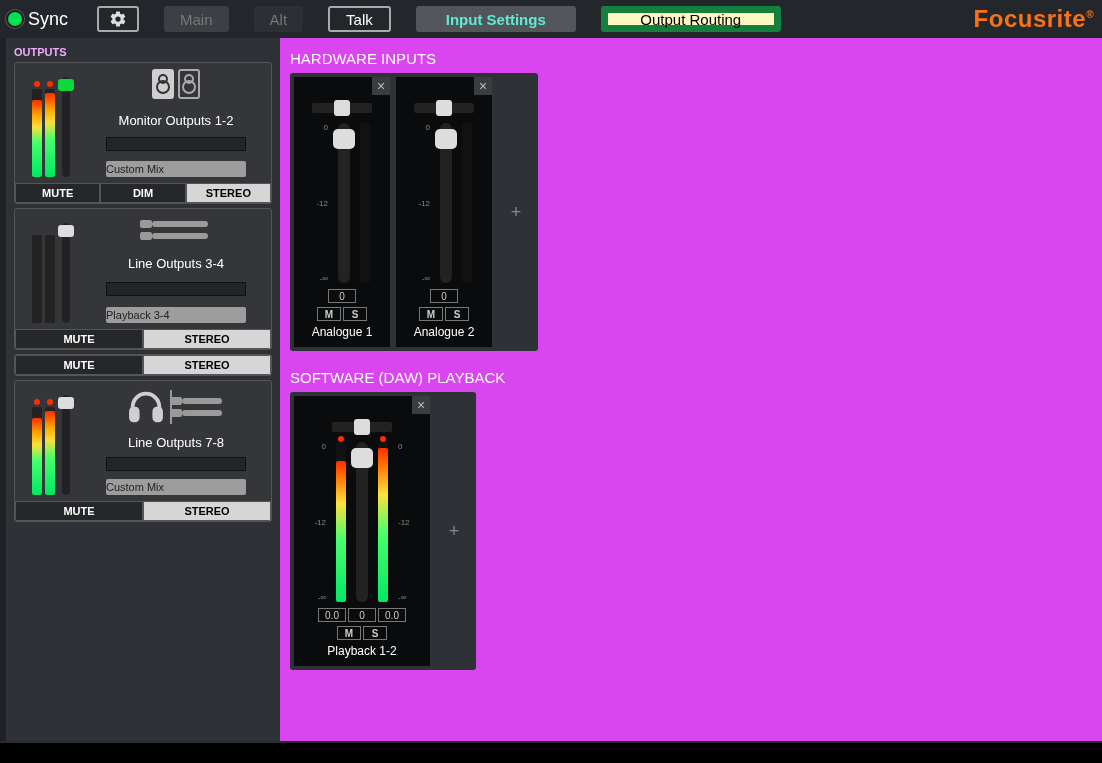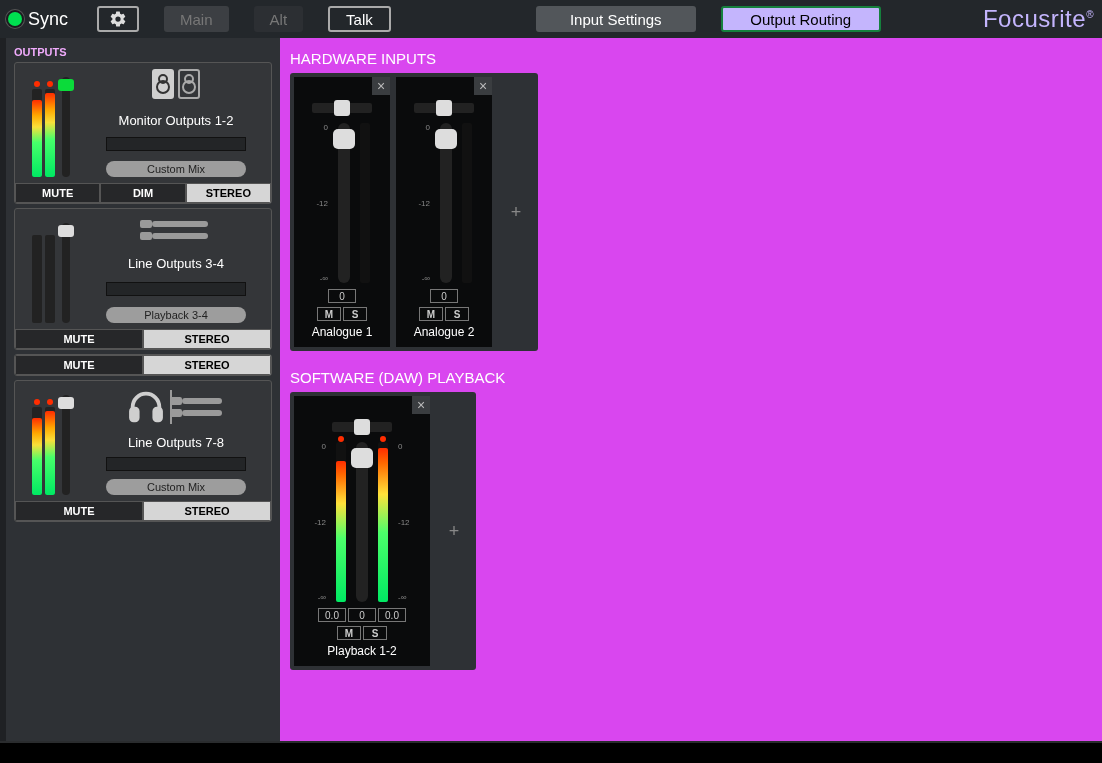--- a/index.html
+++ b/index.html
@@ -8,44 +8,44 @@
   
   .topbar { width: 100%; height: 38px; background: #23272b; display: flex; align-items: center; padding: 0 8px; gap: 25px; }
   .sync-wrap { display: flex; align-items: center; gap: 6px; color: #fff; font-size: 18px; font-weight: 500; margin-right: 4px; }
   .sync-led { width: 14px; height: 14px; border-radius: 50%; background: #00e050; box-shadow: 0 0 0 2px #1a1c1f,0 0 0 3px #555; }
   .icon-btn { width: 42px; height: 26px; border: 2px solid #aaa; border-radius: 3px; background: #23272b; display: flex; align-items: center; justify-content: center; color: #fff; font-size: 15px; cursor: pointer; }
   .gear-svg { width: 18px; height: 18px; }
   .tab-btn { height: 26px; padding: 0 16px; font-size: 15px; border-radius: 3px; display: flex; align-items: center; cursor: pointer; }
   .tab-main { background: #3c3f43; color: #777; }
   .tab-alt  { background: #2c2f33; color: #777; }
   .tab-talk { background: #23272b; color: #fff; border: 2px solid #aaa; }
-  .nav-input  { margin-left: 120px; width: 160px; background: #52565a; color: #ffffff; justify-content: center; }
-  .nav-output { width: 160px; background: #c4b5fd; color: #000; border: 2px solid #15803d; justify-content: center; }
-  .brand { margin-left: auto; color: #c4b5fd; font-size: 24px; font-family: Georgia, 'Times New Roman', serif; letter-spacing: .5px; font-weight: 400; text-align: right;}
+  .nav-input  { width: 160px; background: #52565a; color: #5eead4; justify-content: center; font-weight: bold; }
+  .nav-output { width: 180px; background: #fef9c3; color: #000; border: 7px solid #15803d; justify-content: center; }
+  .brand { margin-left: auto; color: #f97316; font-size: 24px; font-family: Georgia, 'Times New Roman', serif; letter-spacing: .5px; font-weight: 700; text-align: right;}
   .brand sup { font-size: 10px; }
 
   
   .workspace { display: flex; width: 100%; height: calc(100% - 38px - 22px); background: #121315; }
   .out-column { width: 280px; background: #2e3135; padding: 8px; display: flex; flex-direction: column; overflow: hidden; border-left: 6px solid #1f2124; }
   .col-header { color: #f0abfc; font-size: 11px; font-weight: 700; padding-bottom: 4px; }
 
   
   .out-card { background: #343639; border: 1px solid #555; border-radius: 3px; margin-bottom: 4px; overflow: hidden; }
   .out-body { display: flex; padding: 6px 8px; height: 120px; gap: 10px; }
   .meter-slot { width: 56px; height: 100%; display: flex; align-items: flex-end; justify-content: center; gap: 3px; }
   .meter { width: 10px; height: 88px; border-radius: 2px; position: relative; background: #222; }
   .meter .fill { position: absolute; bottom: 0; left: 0; width: 100%; border-radius: 2px; background: linear-gradient(to top,#00e963 0%,#47ff6a 45%,#f9e03a 65%,#ffa800 80%,#ff2d00 100%); }
   .peak-dot { position: absolute; top: -8px; left: 50%; width: 6px; height: 6px; border-radius: 50%; transform: translateX(-50%); background: #ff2d00; }
   .card-fader{ width: 8px; height: 100px; background: #222; border-radius: 4px; position: relative; margin-left: 4px; }
   .card-fader .knob { position: absolute; left: -4px; width: 16px; height: 12px; background: #ddd; border-radius: 3px; }
   .green-knob { background: #0bdb3a !important; }
   .out-main { flex: 1; display: flex; flex-direction: column; align-items: center; justify-content: space-between; }
   .out-title { color: #fff; font-size: 13px; font-weight: 400; }
   .field { width: 140px; height: 14px; background: #232527; border: 1px solid #111; }
-  .mixlabel { width: 140px; height: 16px; background: #9d9d9d; color: #222; font-size: 11px; text-align: center; line-height: 16px; border-radius: 8px; }
+  .mixlabel { width: 140px; height: 16px; background: #9d9d9d; color: #222; font-size: 11px; line-height: 16px; border-radius: 2px; }
   .out-buttons { display: flex; }
   .ob { flex: 1; height: 20px; font-size: 11px; font-weight: bold; display: flex; align-items: center; justify-content: center; border: 1px solid #555; cursor: pointer; }
   .ob-dark { background: #262729; color: #fff; }
   .ob-light{ background: #d6d6d6; color: #000; }
 
   
   .spk-wrap { display: flex; gap: 4px; margin-bottom: 4px; }
   .i-spk { width: 22px; height: 30px; border: 2px solid #aaa; border-radius: 3px; position: relative; }
   .i-spk::before, .i-spk::after { content:''; position:absolute; left:50%; transform:translateX(-50%); border-radius:50%; border:2px solid #aaa; }
   .i-spk::before{ top:3px; width:6px; height:6px; }

